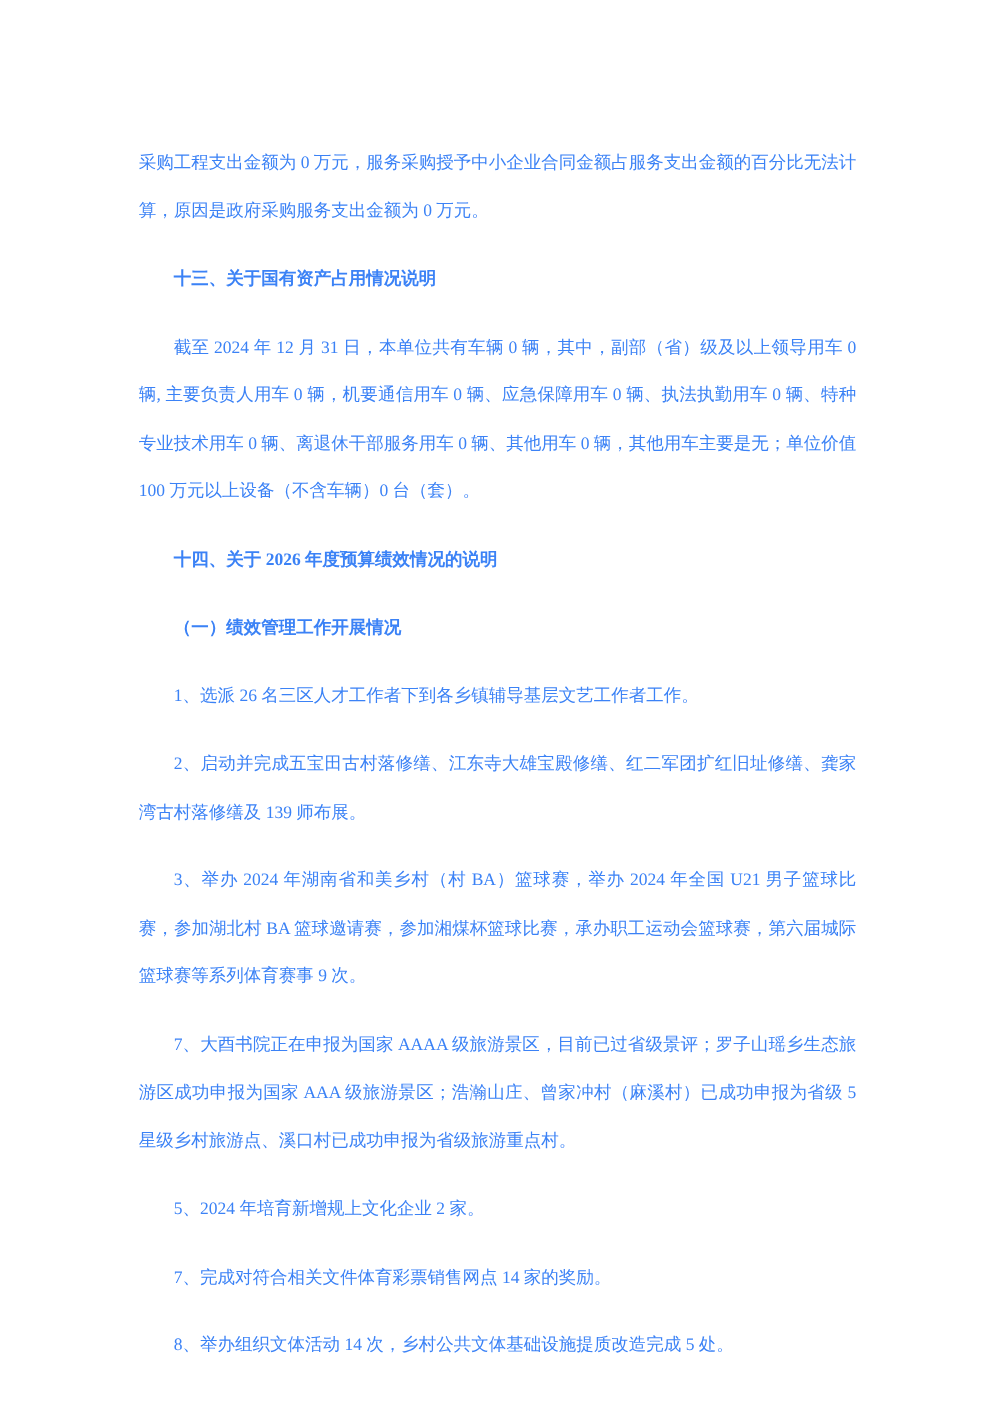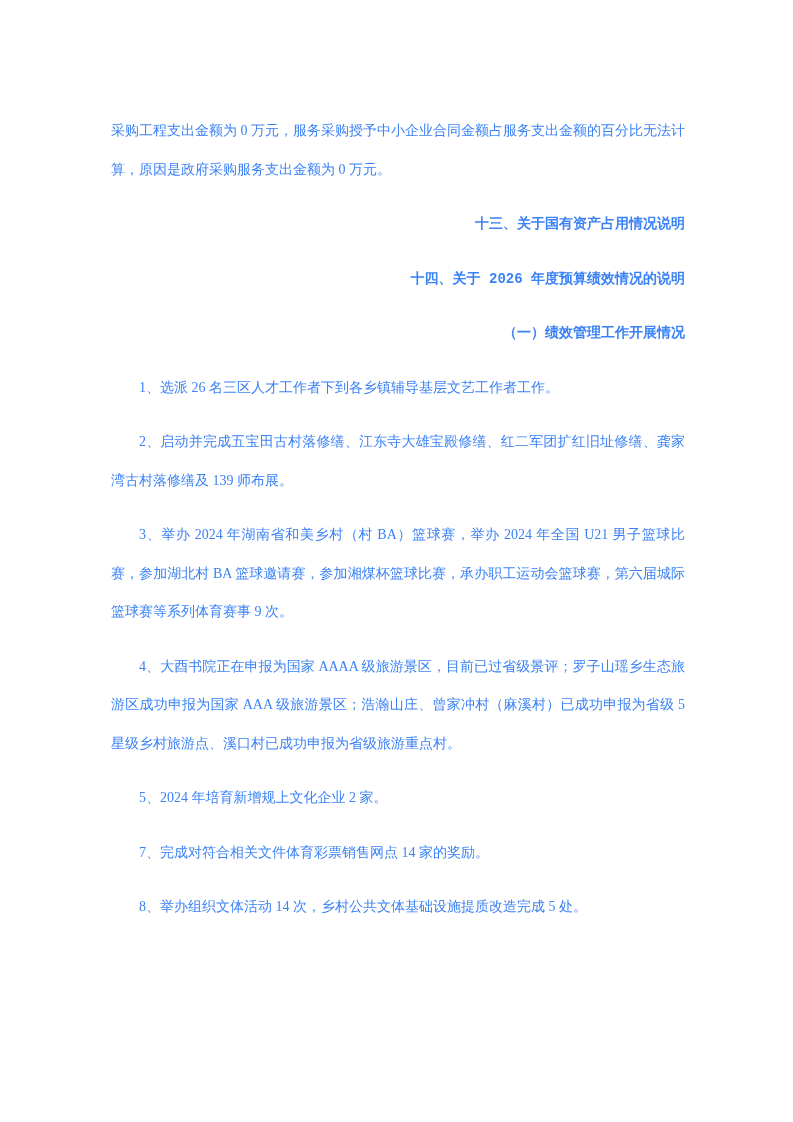--- a/index.html
+++ b/index.html
@@ -23,41 +23,42 @@
     font-size: 14px;
     line-height: 38.5px;
     text-align: justify;
     font-family: "Liberation Serif", "DejaVu Serif", serif;
     word-break: break-word;
   }
   .doc p.indent {
     text-indent: 2em;
   }
   .doc p.heading {
-    font-family: Liberation Mono, monospace;
+    font-family: Liberation Serif, serif;
     font-weight: bold;
     text-indent: 2em;
-    text-align: right;
+    text-align: left;
   }
 </style>
 </head>
 <body>
 
 <div class="page">
   <div class="doc">
     <p class="body">采购工程支出金额为 0 万元，服务采购授予中小企业合同金额占服务支出金额的百分比无法计算，原因是政府采购服务支出金额为 0 万元。</p>
 
     <p class="heading">十三、关于国有资产占用情况说明</p>
 
+    <p class="body indent">截至 2024 年 12 月 31 日，本单位共有车辆 0 辆，其中，副部（省）级及以上领导用车 0 辆, 主要负责人用车 0 辆，机要通信用车 0 辆、应急保障用车 0 辆、执法执勤用车 0 辆、特种专业技术用车 0 辆、离退休干部服务用车 0 辆、其他用车 0 辆，其他用车主要是无；单位价值 100 万元以上设备（不含车辆）0 台（套）。</p>
 
     <p class="heading">十四、关于 2026 年度预算绩效情况的说明</p>
 
     <p class="heading">（一）绩效管理工作开展情况</p>
 
     <p class="body indent">1、选派 26 名三区人才工作者下到各乡镇辅导基层文艺工作者工作。</p>
     <p class="body indent">2、启动并完成五宝田古村落修缮、江东寺大雄宝殿修缮、红二军团扩红旧址修缮、龚家湾古村落修缮及 139 师布展。</p>
     <p class="body indent">3、举办 2024 年湖南省和美乡村（村 BA）篮球赛，举办 2024 年全国 U21 男子篮球比赛，参加湖北村 BA 篮球邀请赛，参加湘煤杯篮球比赛，承办职工运动会篮球赛，第六届城际篮球赛等系列体育赛事 9 次。</p>
-    <p class="body indent">4、大酉书院正在申报为国家 AAAA 级旅游景区，目前已过省级景评；罗子山瑶乡生态旅游区成功申报为国家 AAA 级旅游景区；浩瀚山庄、曾家冲村（麻溪村）已成功申报为省级 5 星级乡村旅游点、溪口村已成功申报为省级旅游重点村。</p>
+    <p class="body indent">7、大酉书院正在申报为国家 AAAA 级旅游景区，目前已过省级景评；罗子山瑶乡生态旅游区成功申报为国家 AAA 级旅游景区；浩瀚山庄、曾家冲村（麻溪村）已成功申报为省级 5 星级乡村旅游点、溪口村已成功申报为省级旅游重点村。</p>
     <p class="body indent">5、2024 年培育新增规上文化企业 2 家。</p>
     <p class="body indent">7、完成对符合相关文件体育彩票销售网点 14 家的奖励。</p>
     <p class="body indent">8、举办组织文体活动 14 次，乡村公共文体基础设施提质改造完成 5 处。</p>
   </div>
 </div>
 
 </body></html>

